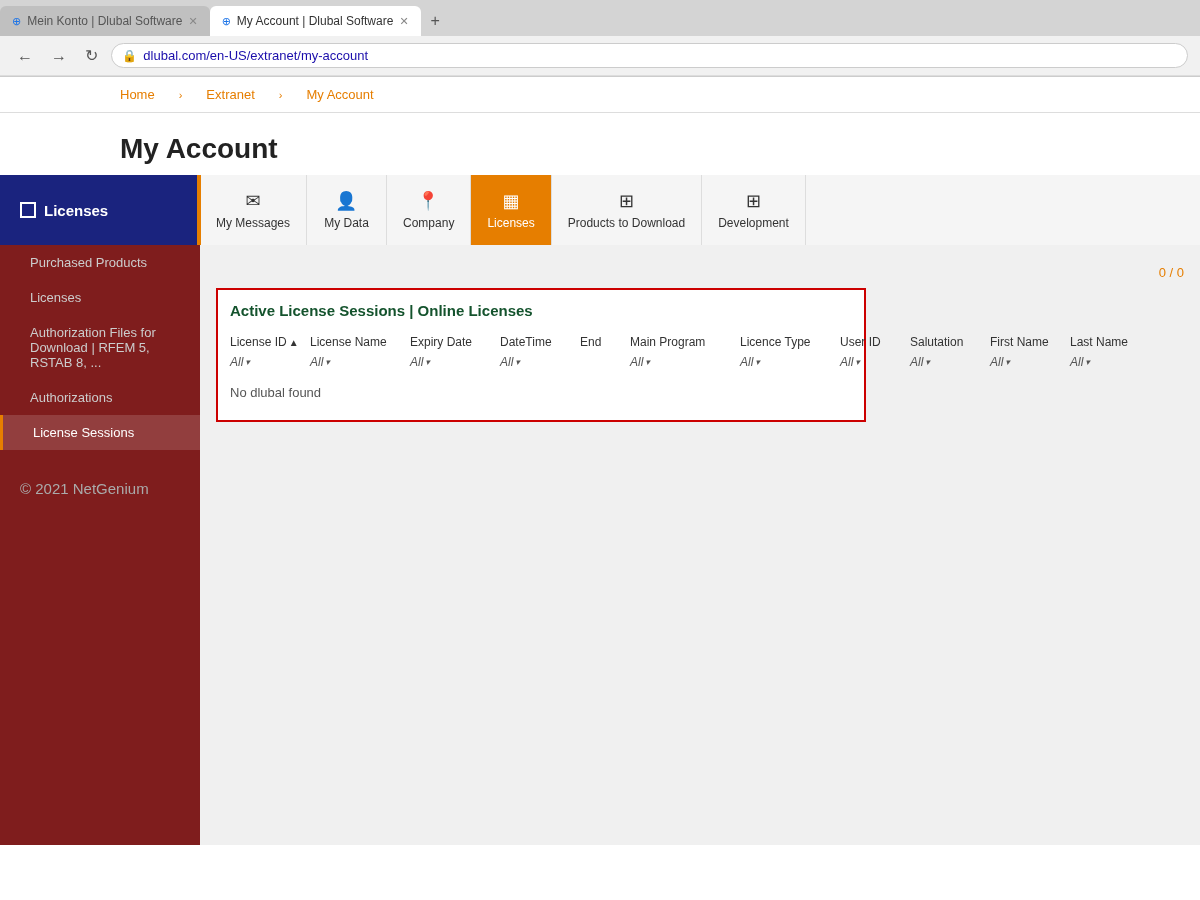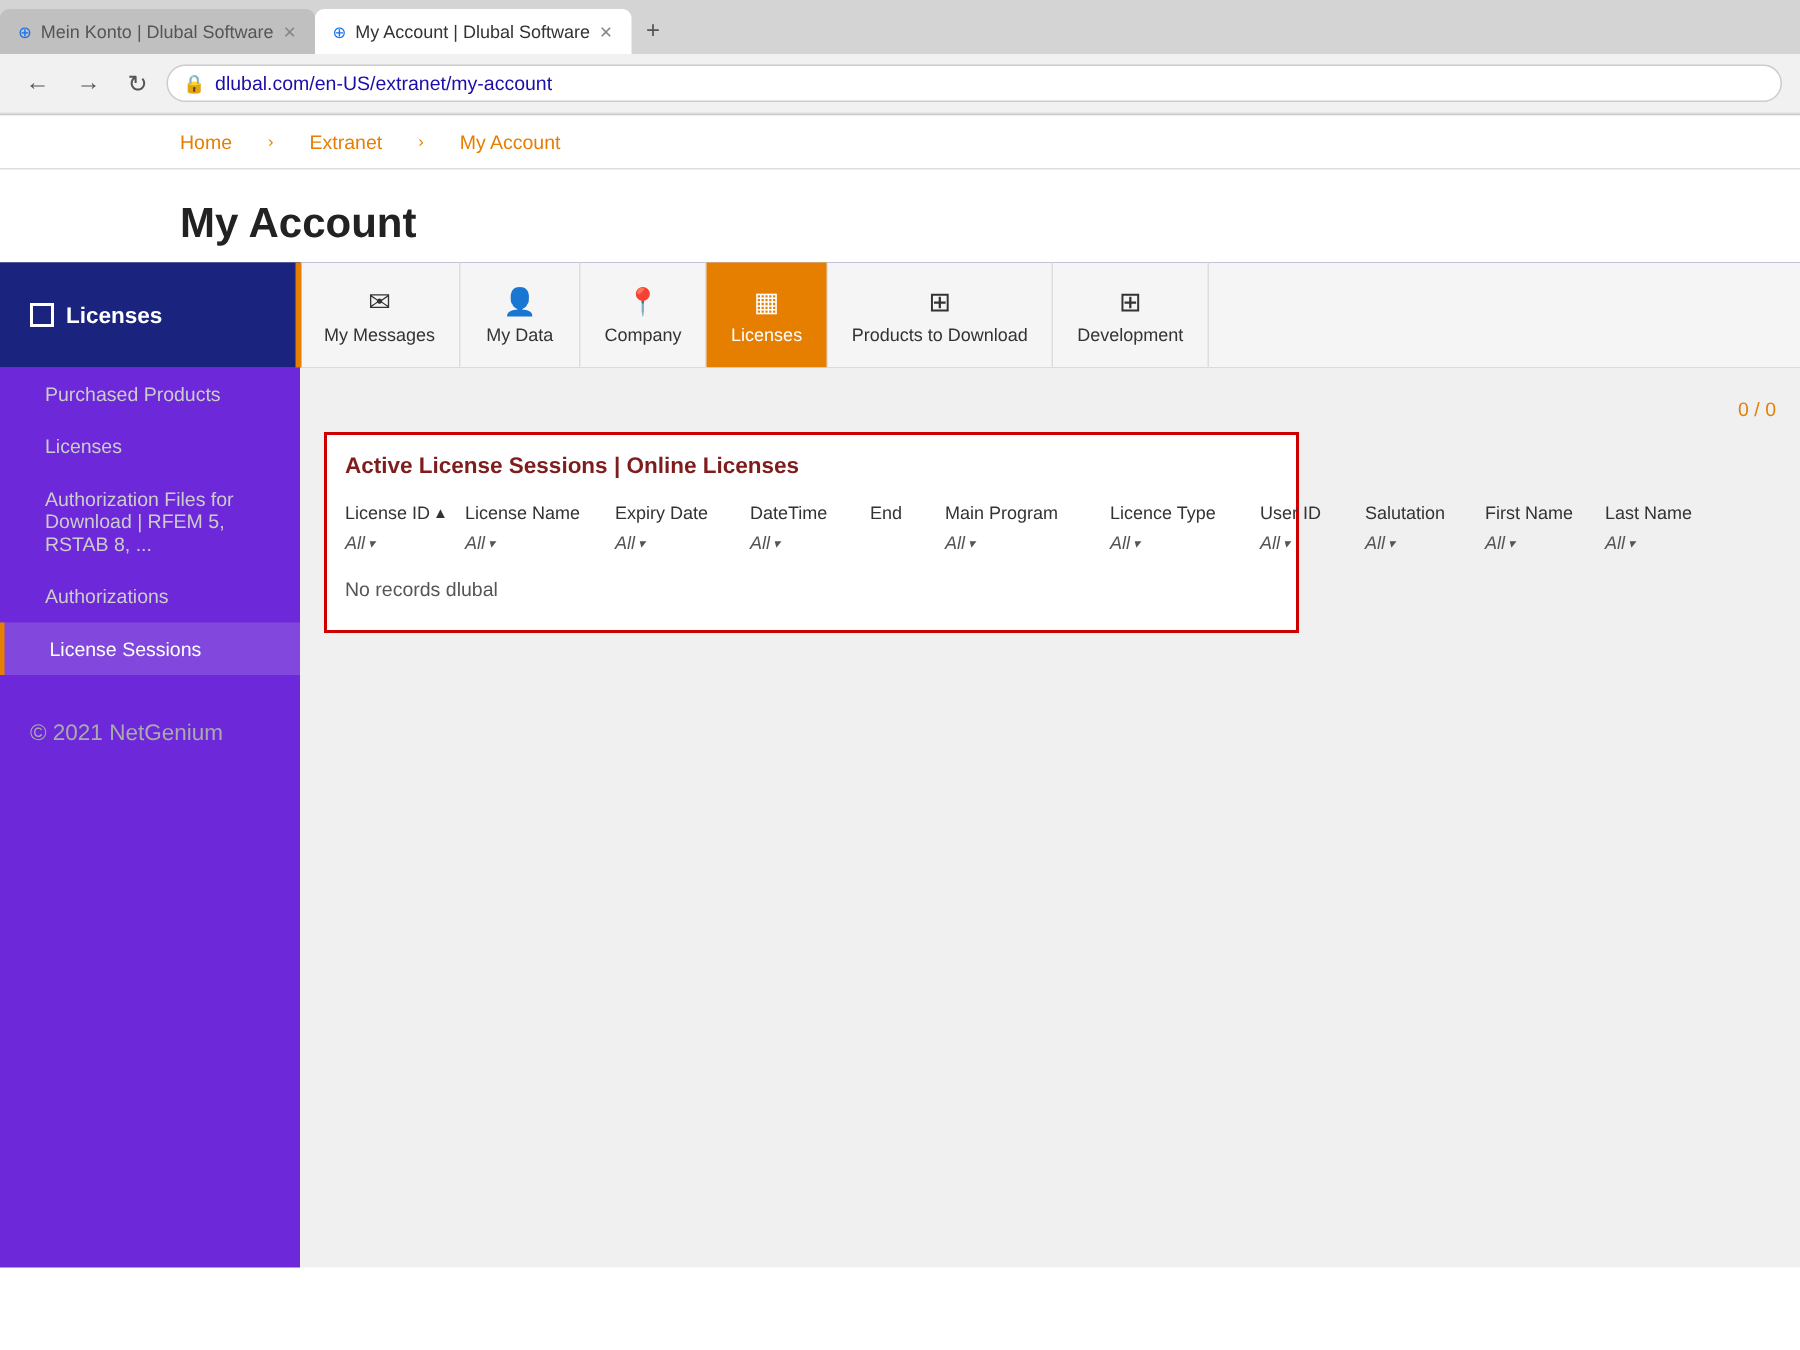--- a/index.html
+++ b/index.html
@@ -43,31 +43,31 @@
     .nav-tabs { display: flex; align-items: stretch; background: #f5f5f5; flex: 1; }
     .nav-tab { display: flex; flex-direction: column; align-items: center; justify-content: center; padding: 8px 16px; cursor: pointer; gap: 4px; border-right: 1px solid #ddd; min-width: 80px; font-size: 12px; color: #333; text-decoration: none; }
     .nav-tab.active { background: #e67e00; color: #fff; }
     .nav-tab-icon { font-size: 18px; }
     .nav-tab-label { font-size: 12px; text-align: center; }
 
     
     .content-area { display: flex; min-height: 600px; }
 
     
-    .sidebar { background: #6d28d9; color: #fff; min-width: 200px; width: 200px; padding: 0; }
+    .sidebar { background: #7f1d1d; color: #fff; min-width: 200px; width: 200px; padding: 0; }
     .sidebar-item { padding: 10px 20px 10px 30px; cursor: pointer; font-size: 13px; color: #ccc; }
     .sidebar-item.active { background: rgba(255,255,255,0.15); color: #fff; font-weight: normal; border-left: 3px solid #e67e00; }
     .sidebar-copyright { padding: 20px; font-size: 15px; color: #aaa; margin-top: 10px; }
 
     
     .main-content { flex: 1; padding: 16px; background: #f0f0f0; }
 
     
     .license-panel { border: 2px solid #cc0000; background: #fff; padding: 12px; max-width: 650px; }
-    .license-panel-title { font-size: 15px; font-weight: bold; color: #7f1d1d; margin-bottom: 12px; }
+    .license-panel-title { font-size: 15px; font-weight: bold; color: #14532d; margin-bottom: 12px; }
 
     .table-header { display: grid; grid-template-columns: 80px 100px 90px 80px 50px 110px 100px 70px 80px 80px 80px; gap: 0; font-size: 12px; color: #333; padding: 4px 0; }
     .table-filter-row { display: grid; grid-template-columns: 80px 100px 90px 80px 50px 110px 100px 70px 80px 80px 80px; gap: 0; font-size: 12px; color: #555; padding: 2px 0 8px; }
     .col-header { font-weight: normal; display: flex; align-items: center; gap: 2px; white-space: nowrap; }
     .sort-arrow { color: #333; font-size: 10px; }
     .filter-dropdown { display: flex; align-items: center; gap: 2px; color: #555; font-style: italic; }
     .filter-arrow { font-size: 9px; }
 
     .no-records { padding: 8px 0; color: #555; font-size: 13px; }
 
@@ -254,17 +254,17 @@
           <div class="filter-dropdown">
             <span>All</span>
             <span class="filter-arrow">▾</span>
           </div>
           <div class="filter-dropdown">
             <span>All</span>
             <span class="filter-arrow">▾</span>
           </div>
         </div>
 
-        <div class="no-records">No records dlubal</div>
+        <div class="no-records">No dlubal found</div>
       </div>
     </div>
   </div>
 </div>
 
 </body></html>

